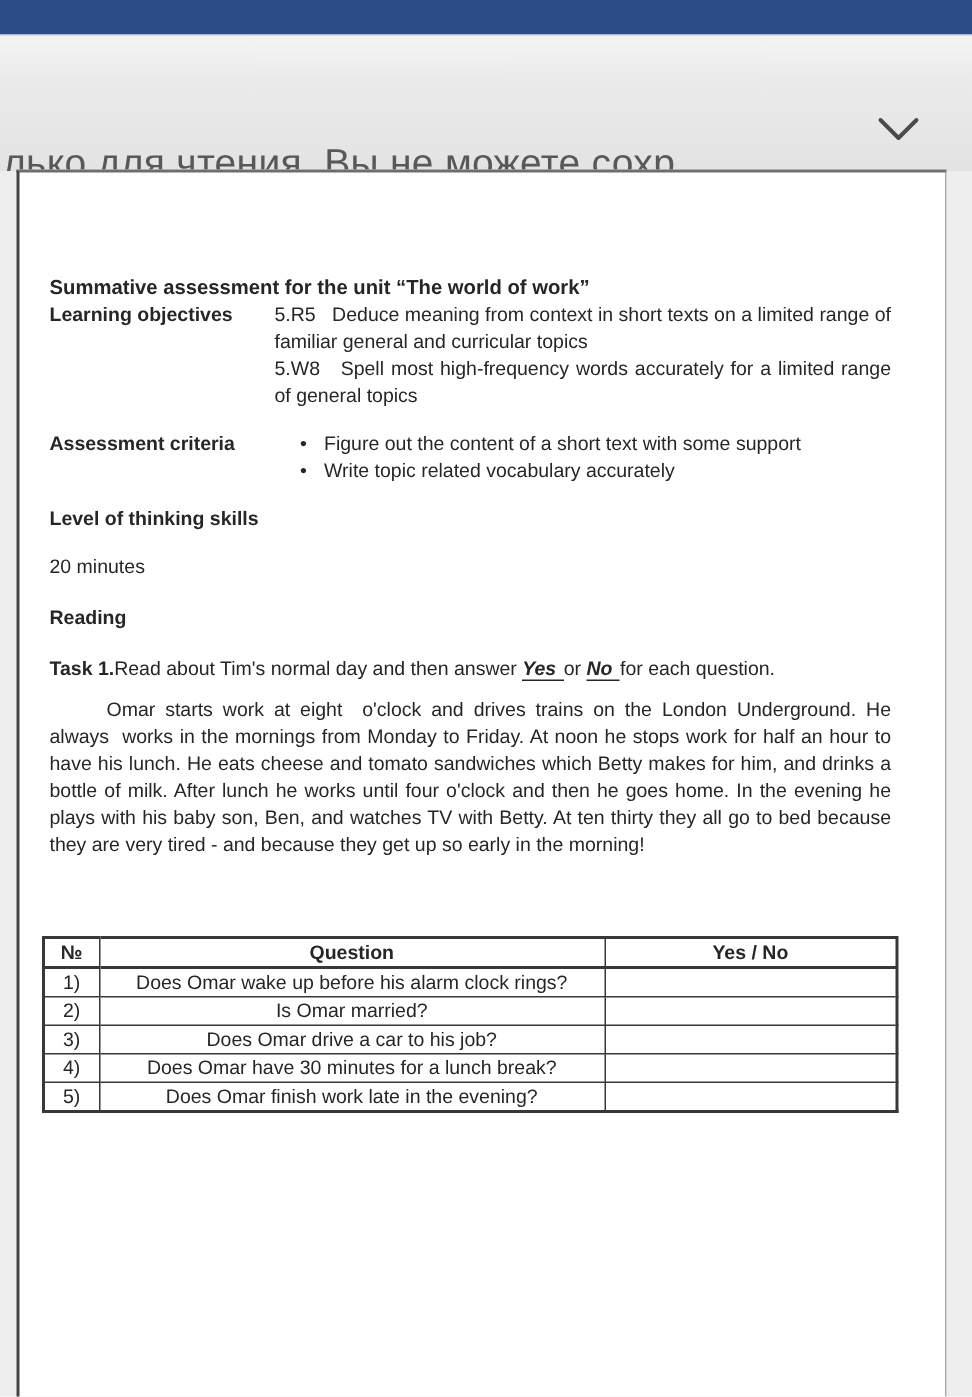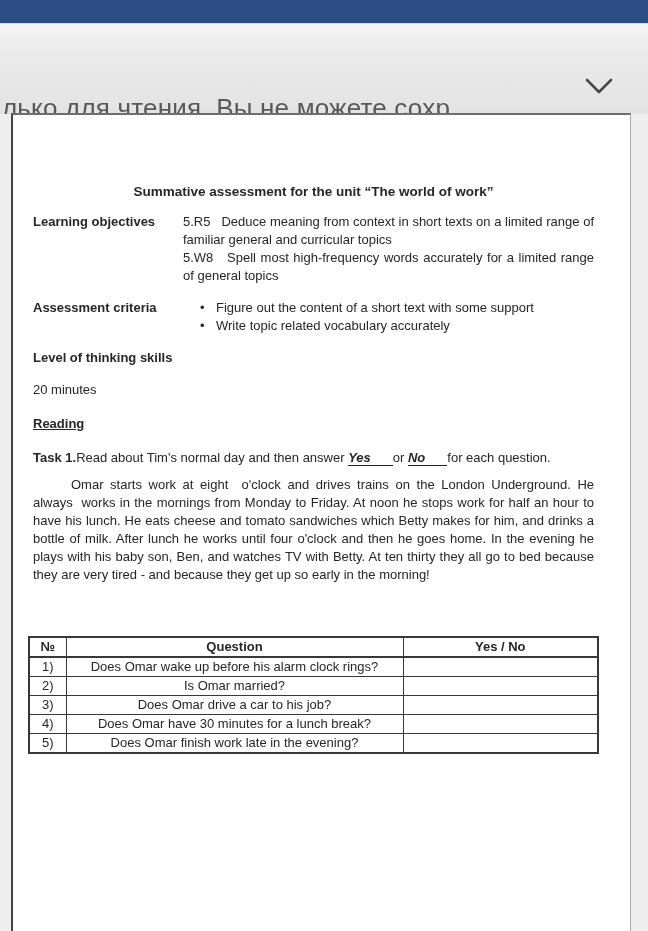--- a/index.html
+++ b/index.html
@@ -35,35 +35,35 @@
     position:absolute;left:11px;top:113px;width:620px;height:818px;
     background:#ffffff;box-sizing:border-box;
     border-top:2px solid #6e6e6e;
     border-left:2px solid #434343;
     border-right:1px solid #ababab;
     padding:0 36px 0 20px;
     color:#262626;
     font-size:13px;line-height:18px;
   }
   .doc-title{
-    margin-top:68px;margin-bottom:12px;
-    text-align:center;font-weight:bold;font-size:13.5px;
+    margin-top:68px;
+    font-weight:bold;font-size:13.5px;
   }
   .meta-row{display:flex;margin-bottom:14px;}
   .meta-label{width:150px;flex:0 0 150px;font-weight:bold;}
   .meta-content{flex:1;}
   .just{text-align:justify;}
   .bullet-item{display:flex;padding-left:17px;}
   .bullet-mark{flex:0 0 16px;}
-  .section-heading{font-weight:bold;margin:16px 0 0 0;text-decoration:underline;}
+  .section-heading{font-weight:bold;margin:16px 0 0 0;}
   .task-line{margin:16px 0 9px 0;}
   .task-label{font-weight:bold;text-align:center;}
   .kw{
     font-weight:bold;font-style:italic;
-    border-bottom:1.5px solid #262626;padding-right:22px;
+    border-bottom:1.5px solid #262626;padding-right:5px;
   }
   .passage p{margin:0;text-indent:38px;text-align:justify;}
   
   table.questions{
     border-collapse:collapse;table-layout:fixed;
     width:569px;margin-left:-5px;margin-top:52px;
     font-size:13px;color:#262626;
   }
   table.questions th,table.questions td{
     border:1px solid #383838;line-height:16px;padding:1px 4px;

